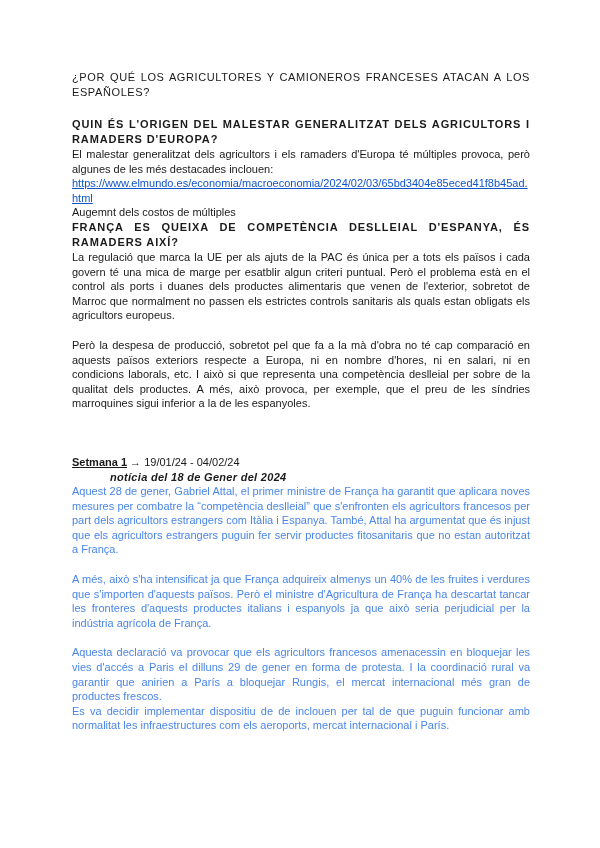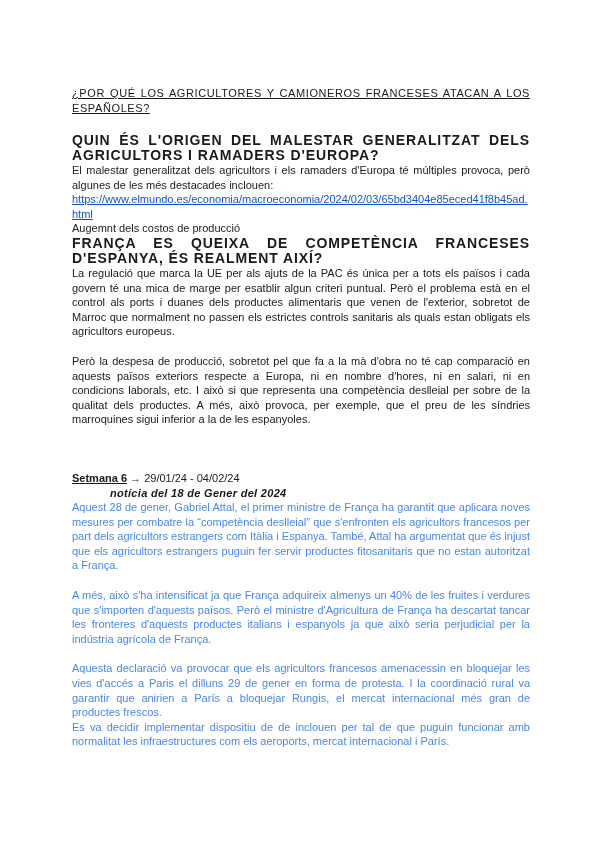--- a/index.html
+++ b/index.html
@@ -1,48 +1,48 @@
 <!DOCTYPE html>
 <html><head>
 <meta charset="utf-8">
 <style>
   html, body { margin: 0; padding: 0; background: #ffffff; }
   body { width: 600px; height: 848px; position: relative; overflow: hidden;
          font-family: "Liberation Sans", sans-serif; color: #1a1a1a; }
   .page { position: absolute; left: 72px; top: 70px; width: 458px; font-size: 11px; line-height: 14.6px; }
-  .title { font-size: 11px; letter-spacing: 0.6px; line-height: 15px; margin: 16px 0 17px 0; text-align: justify; text-decoration: underline; }
-  .h2 { font-weight: bold; font-size: 14px; letter-spacing: 0.9px; line-height: 15px; margin: 0; text-align: justify; }
+  .title { font-size: 11px; letter-spacing: 0.6px; line-height: 15px; margin: 0 0 17px 0; text-align: justify; }
+  .h2 { font-weight: bold; font-size: 11px; letter-spacing: 0.9px; line-height: 15px; margin: 0; text-align: justify; }
   p { margin: 0; text-align: justify; }
   .link { color: #1155cc; text-decoration: underline; word-break: break-all; }
   .gap { height: 15px; }
   .biggap { height: 44px; }
   .week-label { font-weight: bold; text-decoration: underline; }
   .news-date { font-weight: bold; font-style: italic; padding-left: 38px; letter-spacing: 0.3px; }
   .blue { color: #4a86e8; }
 </style>
 </head>
 <body>
 
 <div class="page">
   <div class="title">¿POR QUÉ LOS AGRICULTORES Y CAMIONEROS FRANCESES ATACAN A LOS ESPAÑOLES?</div>
 
   <div class="h2">QUIN ÉS L'ORIGEN DEL MALESTAR GENERALITZAT DELS AGRICULTORS I RAMADERS D'EUROPA?</div>
   <p>El malestar generalitzat dels agricultors i els ramaders d'Europa té múltiples provoca, però algunes de les més destacades inclouen:</p>
   <a class="link">https://www.elmundo.es/economia/macroeconomia/2024/02/03/65bd3404e85eced41f8b45ad.html</a>
-  <p>Augemnt dels costos de producció</p>
+  <p>Augemnt dels costos de múltiples</p>
 
-  <div class="h2">FRANÇA ES QUEIXA DE COMPETÈNCIA FRANCESES D'ESPANYA, ÉS REALMENT AIXÍ?</div>
+  <div class="h2">FRANÇA ES QUEIXA DE COMPETÈNCIA DESLLEIAL D'ESPANYA, ÉS RAMADERS AIXÍ?</div>
   <p>La regulació que marca la UE per als ajuts de la PAC és única per a tots els països i cada govern té una mica de marge per esatblir algun criteri puntual. Però el problema està en el control als ports i duanes dels productes alimentaris que venen de l'exterior, sobretot de Marroc que normalment no passen els estrictes controls sanitaris als quals estan obligats els agricultors europeus.</p>
   <div class="gap"></div>
   <p>Però la despesa de producció, sobretot pel que fa a la mà d'obra no té cap comparació en aquests països exteriors respecte a Europa, ni en nombre d'hores, ni en salari, ni en condicions laborals, etc. I això si que representa una competència deslleial per sobre de la qualitat dels productes. A més, això provoca, per exemple, que el preu de les síndries marroquines sigui inferior a la de les espanyoles.</p>
 
   <div class="biggap"></div>
 
   <div>
-    <span class="week-label">Setmana 6</span><span> → 29/01/24 - 04/02/24</span>
+    <span class="week-label">Setmana 1</span><span> → 19/01/24 - 04/02/24</span>
   </div>
   <div class="news-date">notícia del 18 de  Gener del 2024</div>
   <p class="blue">Aquest 28 de gener, Gabriel Attal, el primer ministre de França ha garantit que aplicara noves mesures per combatre la “competència deslleial” que s'enfronten els agricultors francesos per part dels agricultors estrangers com Itàlia i Espanya. També, Attal ha argumentat que és injust que els agricultors estrangers puguin fer servir productes fitosanitaris  que no estan autoritzat a França.</p>
   <div class="gap"></div>
   <p class="blue">A més, això s'ha intensificat ja que França adquireix almenys un 40% de les fruites i verdures que s'importen d'aquests països. Però el ministre d'Agricultura de França ha descartat tancar les fronteres d'aquests productes italians i espanyols ja que això seria perjudicial per la indústria agrícola de França.</p>
   <div class="gap"></div>
   <p class="blue">Aquesta declaració va provocar que els agricultors francesos amenacessin en bloquejar les vies d'accés a Paris el dilluns 29 de gener en forma de protesta. I la coordinació rural va garantir que anirien a París a bloquejar Rungis, el mercat internacional més gran de productes frescos.</p>
   <p class="blue">Es va decidir implementar dispositiu de de inclouen per tal de que puguin funcionar amb normalitat les infraestructures com els aeroports, mercat internacional i París.</p>
 </div>
 

